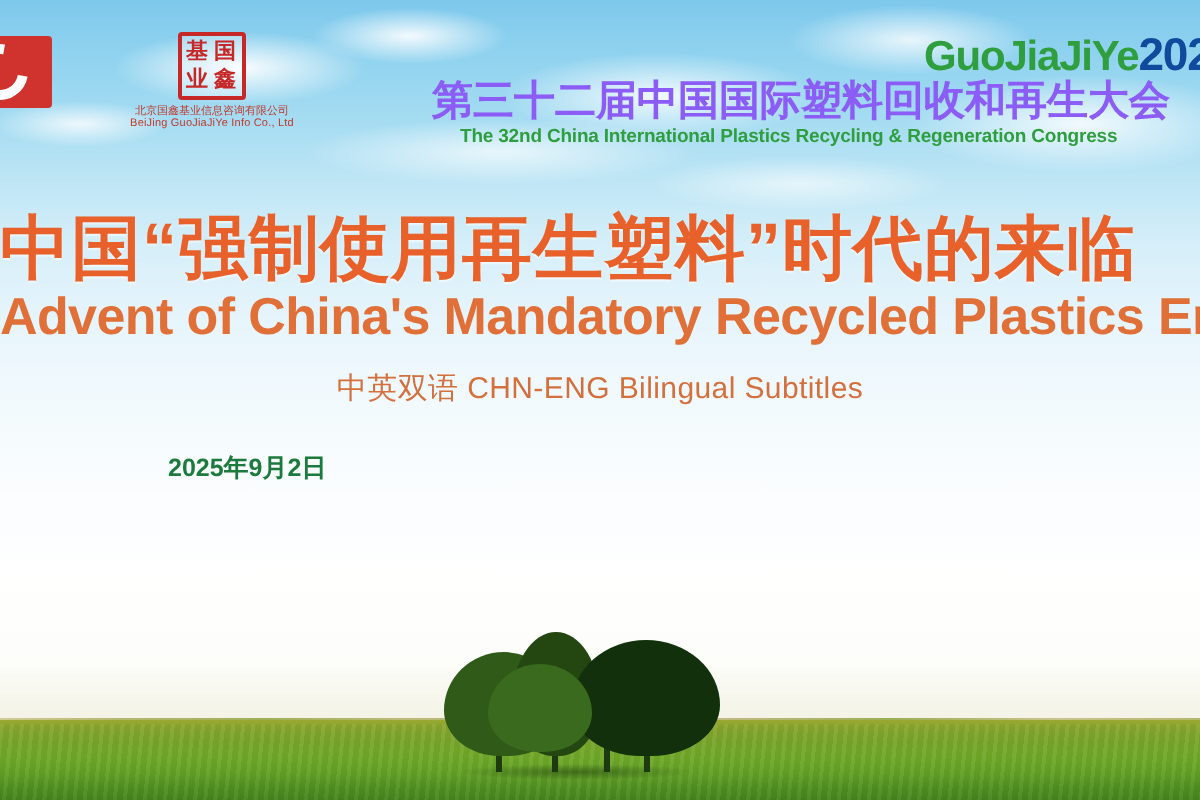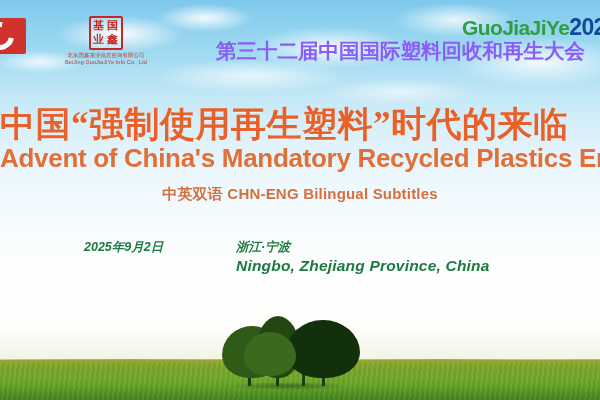--- a/index.html
+++ b/index.html
@@ -110,37 +110,37 @@
     font-size:9.5px; font-weight:bold; color:#2f9e3f;
     white-space:nowrap; letter-spacing:-0.1px;
   }
 
   
   .headline-cn {
     position:absolute; left:0; top:101px; width:536px;
     text-align:center; font-size:35px; font-weight:bold;
     color:#e8612a; white-space:nowrap; letter-spacing:.5px;
     text-shadow:0 1px 1px rgba(255,255,255,.6);
-    font-family:Liberation Serif, serif;
+    font-family:Liberation Sans, sans-serif;
   }
   .headline-en {
     position:absolute; left:0; top:143px; width:600px;
     text-align:center; font-size:26px; font-weight:bold;
     color:#e07038; white-space:nowrap; letter-spacing:-.3px;
   }
 
   
   .subtitle {
     position:absolute; left:0; top:185px; width:600px;
-    text-align:center; font-size:15px; font-weight:bold;
+    text-align:center; font-size:15px; font-weight:normal;
     color:#d4703e; white-space:nowrap; letter-spacing:.2px;
   }
 
   
-  .info { position:absolute; left:0; top:239px; width:552px; height:45px;font-style:italic; }
+  .info { position:absolute; left:0; top:226px; width:552px; height:45px; }
   .info .col { position:absolute; color:#1d7a3e; white-space:nowrap; }
   .col-date  { left:78px; }
   .col-venue { left:236px; }
   .info .cn { font-size:12.5px; font-weight:bold; line-height:1.35; }
   .info .en { font-size:15.5px; font-weight:bold; line-height:1.3; letter-spacing:.2px; }
   .col-date .cn { padding-left:6px; }
 
   
   .landscape {
     position:absolute; left:0; bottom:0; width:600px; height:120px;
@@ -212,33 +212,30 @@
     </div>
     <div class="seal-cn">北京国鑫基业信息咨询有限公司</div>
     <div class="seal-en">BeiJing GuoJiaJiYe Info Co., Ltd</div>
   </div>
 
   <div class="brand">
     <span class="word">GuoJiaJiYe</span><span class="year">2025</span>
   </div>
 
   <div class="congress-cn">第三十二届中国国际塑料回收和再生大会</div>
+  <div class="congress-en">The 32nd China International Plastics Recycling &amp; Regeneration Congress</div>
 
   <div class="headline-cn">中国“强制使用再生塑料”时代的来临</div>
   <div class="headline-en">Advent of China's Mandatory Recycled Plastics Era</div>
 
   <div class="subtitle">中英双语 CHN-ENG Bilingual Subtitles</div>
 
   <div class="info">
     <div class="col col-date">
       <div class="cn">2025年9月2日</div>
-    </div>
-    <div class="col col-venue">
-      <div class="cn">浙江·宁波</div>
-      <div class="en">Ningbo, Zhejiang Province, China</div>
     </div>
   </div>
 
   <div class="landscape">
     <div class="horizon-haze"></div>
     <div class="field-strip"></div>
     <div class="field"></div>
     <div class="field-texture"></div>
     <div class="tree-shadow"></div>
     <div class="trunk k1"></div>

